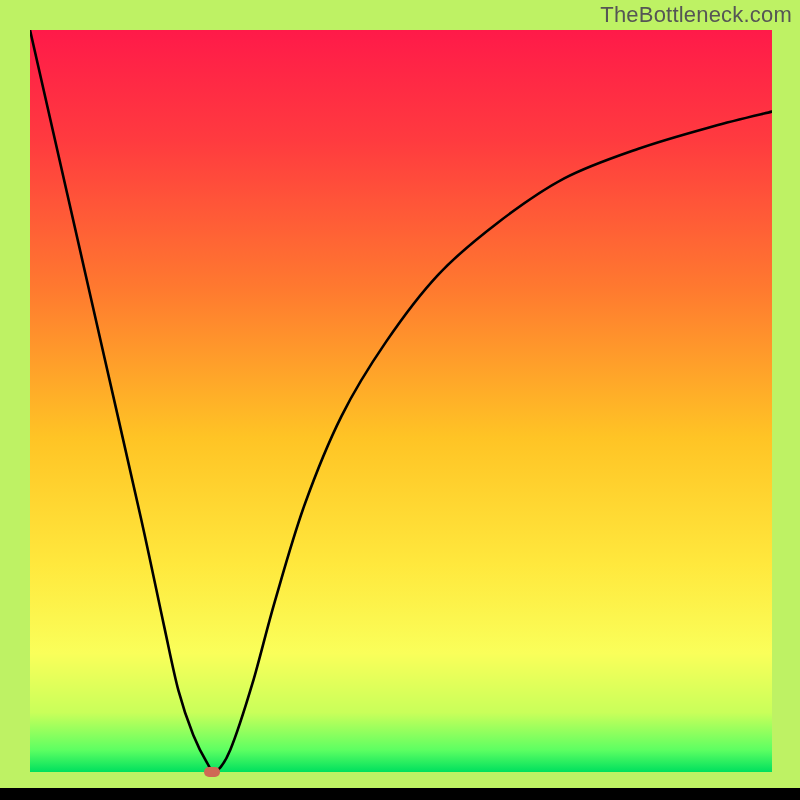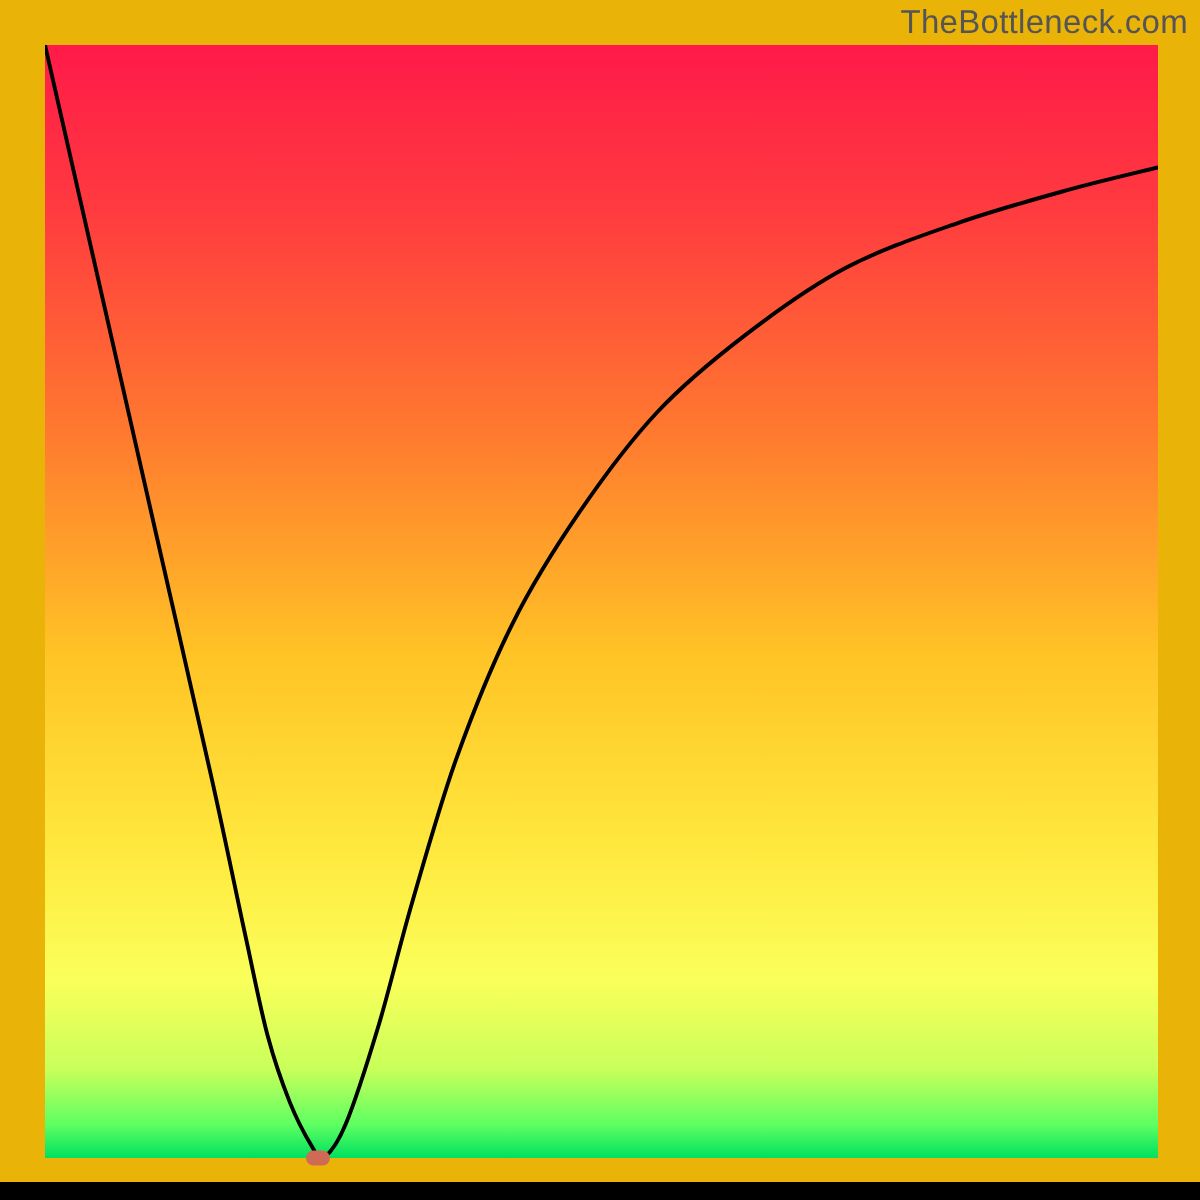--- a/index.html
+++ b/index.html
@@ -8,21 +8,21 @@
     width: 800px;
     height: 800px;
     background: #000;
     font-family: Arial, Helvetica, sans-serif;
     overflow: hidden;
   }
   .frame {
     position: relative;
     width: 800px;
     height: 788px;
-    background: #eab308;
+    background: #bef264;
   }
   .watermark {
     position: absolute;
     top: 2px;
     right: 8px;
     color: #555;
     font-size: 22px;
     font-weight: 500;
     letter-spacing: 0.2px;
     z-index: 10;

